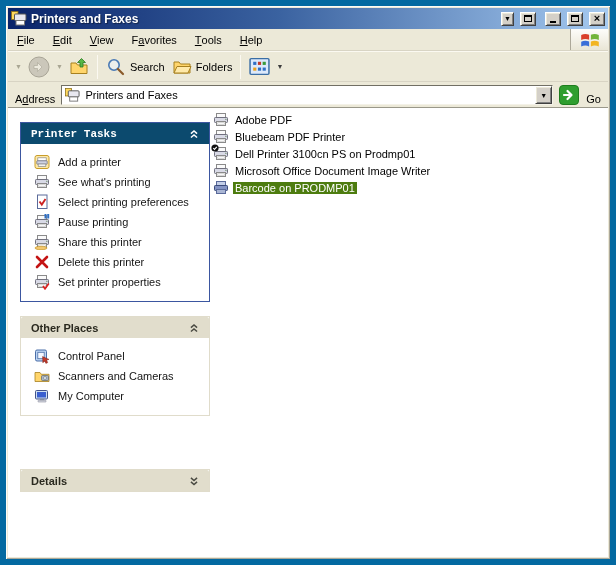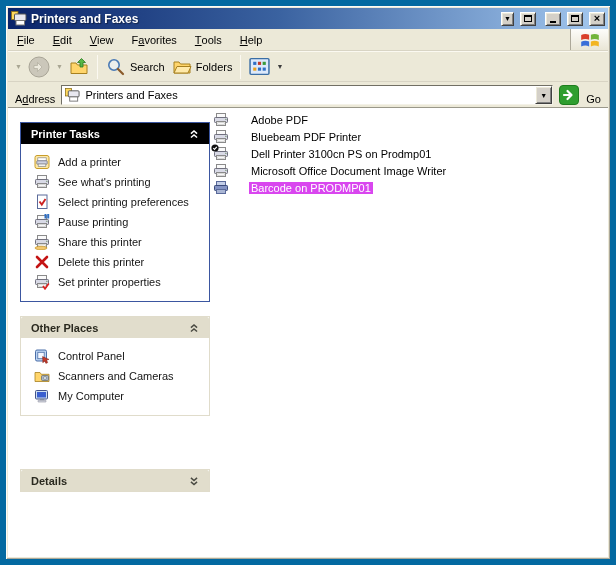--- a/index.html
+++ b/index.html
@@ -96,37 +96,37 @@
     flex:1; background:#fff; position:relative; overflow:hidden;
     border-top:1px solid #9a988a;
   }
 
   .panel{ position:absolute; left:12px; width:190px; background:#fff; }
   .panel-header{
     height:21px; display:flex; align-items:center; justify-content:space-between;
     padding:0 8px 0 10px; font-weight:bold; cursor:default;
   }
   .panel.tasks{ top:14px; border:1px solid #3b56a0; }
-  .panel.tasks .panel-header{ background:#000000; color:#fff; }
+  .panel.tasks .panel-header{ background:#0c4a6e; color:#fff;font-family:Liberation Mono, monospace; }
   .panel.tan{ border:1px solid #e0dccb; }
   .panel.tan .panel-header{ background:#e1ddcc; color:#2a291f; border-radius:2px 2px 0 0; }
   .panel.places{ top:208px; }
   .panel.details{ top:361px; }
   .panel-body{ padding:8px 0 9px; }
   .task-row{ display:flex; align-items:center; gap:8px; height:20px; padding-left:13px; cursor:default; }
   .task-row .lbl{ color:#141414; white-space:nowrap; }
   .chev{ width:14px; height:14px; }
 
   
   .printer-list{ position:absolute; left:205px; top:3px; }
-  .printer-row{ display:flex; align-items:center; height:17px; gap:20px; cursor:default; }
+  .printer-row{ display:flex; align-items:center; height:17px; gap:4px; cursor:default; }
   .pic-wrap{ position:relative; width:16px; height:16px; flex:0 0 16px; }
   .badge{ position:absolute; left:-2px; top:-2px; width:8px; height:8px; }
   .pname{ padding:0 2px; white-space:nowrap; }
-  .printer-row.selected .pname{ background:#d946ef; color:#fff; }
+  .printer-row.selected .pname{ background:#4d7c0f; color:#fff; }
 
   svg{ display:block; }
 </style>
 </head>
 <body>
 
 <svg width="0" height="0" style="position:absolute">
 <defs>
   <symbol id="i-printer" viewBox="0 0 16 16">
     <rect x="3.5" y="1.5" width="9" height="4.5" fill="#fafafa" stroke="#8a8a8a"></rect>

